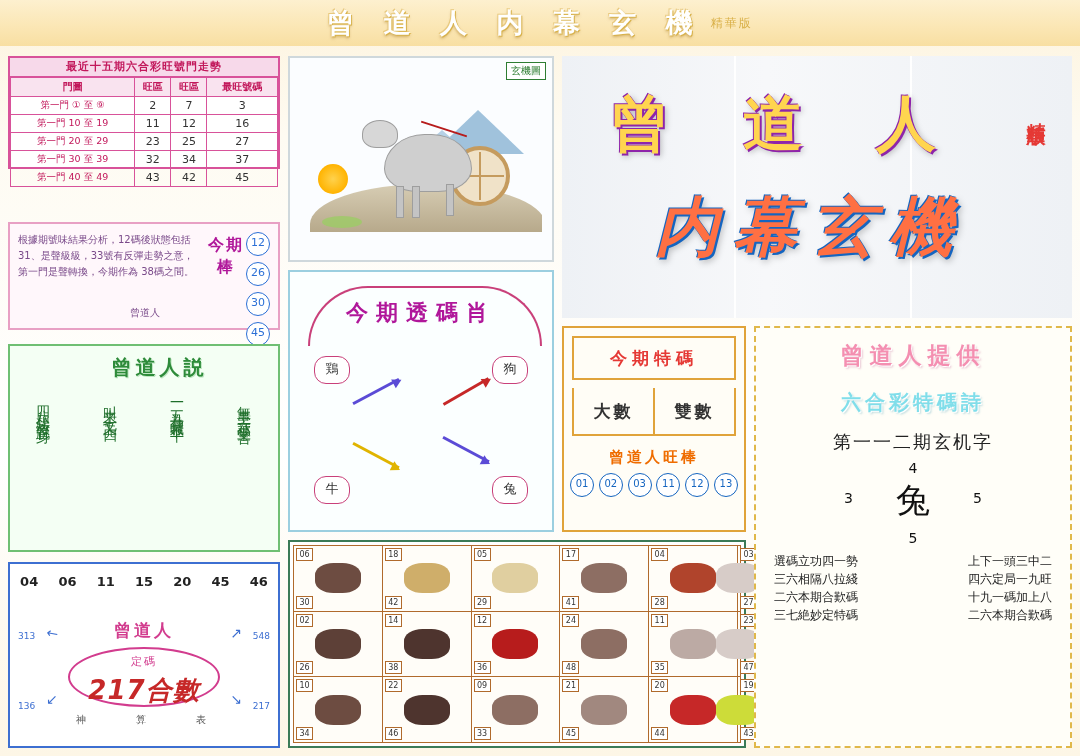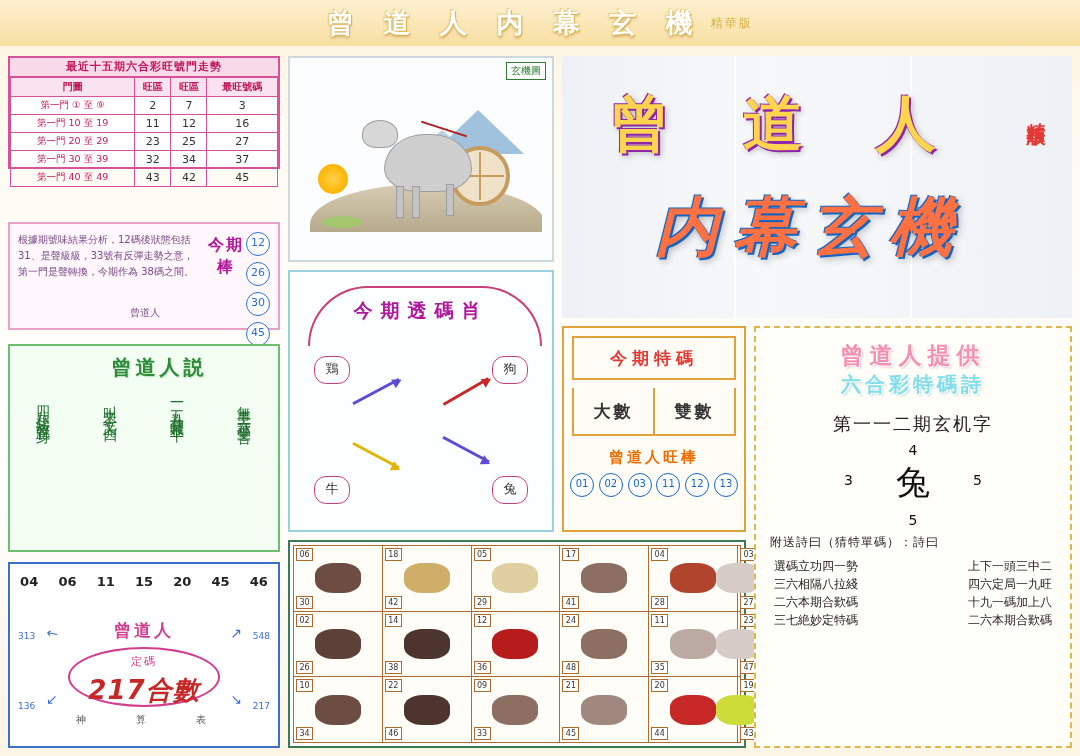--- a/index.html
+++ b/index.html
@@ -88,21 +88,21 @@
       border:4px solid #c59b5e;background:#f0e2c8;}
   .wheel:before{content:"";position:absolute;left:50%;top:2px;bottom:2px;width:2px;background:#c59b5e;transform:translateX(-50%);}
   .wheel:after{content:"";position:absolute;top:50%;left:2px;right:2px;height:2px;background:#c59b5e;transform:translateY(-50%);}
   .rope{position:absolute;left:120px;top:60px;width:48px;height:2px;background:#b71c1c;transform:rotate(18deg);}
   .grass{position:absolute;left:22px;bottom:22px;width:40px;height:12px;background:#9ccc65;border-radius:50%;opacity:.8;}
 
   
   #touma{left:288px;top:270px;width:266px;height:262px;border:2px solid #9ccfe0;background:#fbffff;}
   #touma .arc{position:absolute;left:18px;top:14px;width:230px;height:58px;border:2px solid #c9407a;
       border-bottom:none;border-radius:120px 120px 0 0;}
-  #touma .arct{position:absolute;left:0;right:0;top:26px;text-align:center;font-size:19px;font-weight:bold;
+  #touma .arct{position:absolute;left:0;right:0;top:26px;text-align:center;font-size:22px;font-weight:bold;
       color:#b0179a;letter-spacing:8px;font-family:"DejaVu Serif","Liberation Serif",serif;}
   .zodiac{position:absolute;width:34px;height:26px;border:1px solid #c9407a;border-radius:12px;background:#fff;
       text-align:center;line-height:24px;font-size:13px;color:#333;}
   .ar{position:absolute;width:52px;height:0;border-top:3px solid #333;}
   .ar:after{content:"";position:absolute;right:-2px;top:-5px;border-left:9px solid currentColor;
       border-top:5px solid transparent;border-bottom:5px solid transparent;}
 
   
   #tema{left:562px;top:326px;width:184px;height:206px;border:2px solid #e0a33a;background:#fffdf6;}
   #tema .t1{margin:8px;height:40px;border:2px solid #e0a33a;display:flex;align-items:center;justify-content:center;
@@ -135,21 +135,21 @@
       letter-spacing:14px;color:#ff7043;font-family:"DejaVu Serif","Liberation Serif",serif;font-style:italic;
       text-shadow:2px 2px 0 #1565c0,-1px -1px 0 #1565c0, 3px 4px 7px rgba(0,0,0,.25);}
   #bigtitle .jh{position:absolute;right:22px;top:52px;font-size:19px;color:#e53935;letter-spacing:2px;
       writing-mode:vertical-rl;text-orientation:upright;font-family:"DejaVu Serif","Liberation Serif",serif;font-weight:bold;}
   .stripe{position:absolute;top:0;width:2px;height:262px;background:#ffffff;}
 
   
   #poem{left:754px;top:326px;width:318px;height:422px;border:2px dashed #e0b84a;background:#fffef8;}
   #poem .ph1{margin-top:12px;text-align:center;font-size:23px;font-weight:bold;color:#f48fb1;letter-spacing:6px;
       font-family:"DejaVu Serif","Liberation Serif",serif;text-shadow:1px 1px 0 #fff,2px 2px 2px rgba(200,120,160,.4);}
-  #poem .ph2{margin-top:0;text-align:center;font-size:20px;font-weight:bold;color:#80deea;letter-spacing:4px;
+  #poem .ph2{margin-top:18px;text-align:center;font-size:20px;font-weight:bold;color:#80deea;letter-spacing:4px;
       font-family:"DejaVu Serif","Liberation Serif",serif;text-shadow:1px 1px 0 #fff,2px 2px 2px rgba(80,160,180,.35);}
   #poem .issue{margin-top:14px;text-align:center;font-size:18px;color:#222;letter-spacing:2px;}
   .riddle{position:relative;height:86px;margin-top:6px;}
   .riddle .ctr{position:absolute;left:50%;top:18px;transform:translateX(-50%);font-size:34px;color:#111;
       font-family:"DejaVu Serif","Liberation Serif",serif;}
   .riddle .n{position:absolute;font-size:14px;color:#111;}
   .riddle .n.top{left:50%;transform:translateX(-50%);top:0;}
   .riddle .n.bottom{left:50%;transform:translateX(-50%);bottom:0;}
   .riddle .n.left{left:88px;top:30px;}
   .riddle .n.right{right:88px;top:30px;}
@@ -429,21 +429,20 @@
     <div class="ph1">曾道人提供</div>
     <div class="ph2">六合彩特碼詩</div>
     <div class="issue">第一一二期玄机字</div>
     <div class="riddle">
       <div class="n top">4</div>
       <div class="n left">3</div>
       <div class="ctr">兔</div>
       <div class="n right">5</div>
       <div class="n bottom">5</div>
     </div>
-    <div class="fs">附送詩曰（猜特單碼）：詩曰</div>
     <div class="plines">
       <div class="pr">
         <span>選碼立功四一勢</span>
         <span>上下一頭三中二</span>
       </div>
       <div class="pr">
         <span>三六相隔八拉綫</span>
         <span>四六定局一九旺</span>
       </div>
       <div class="pr">

